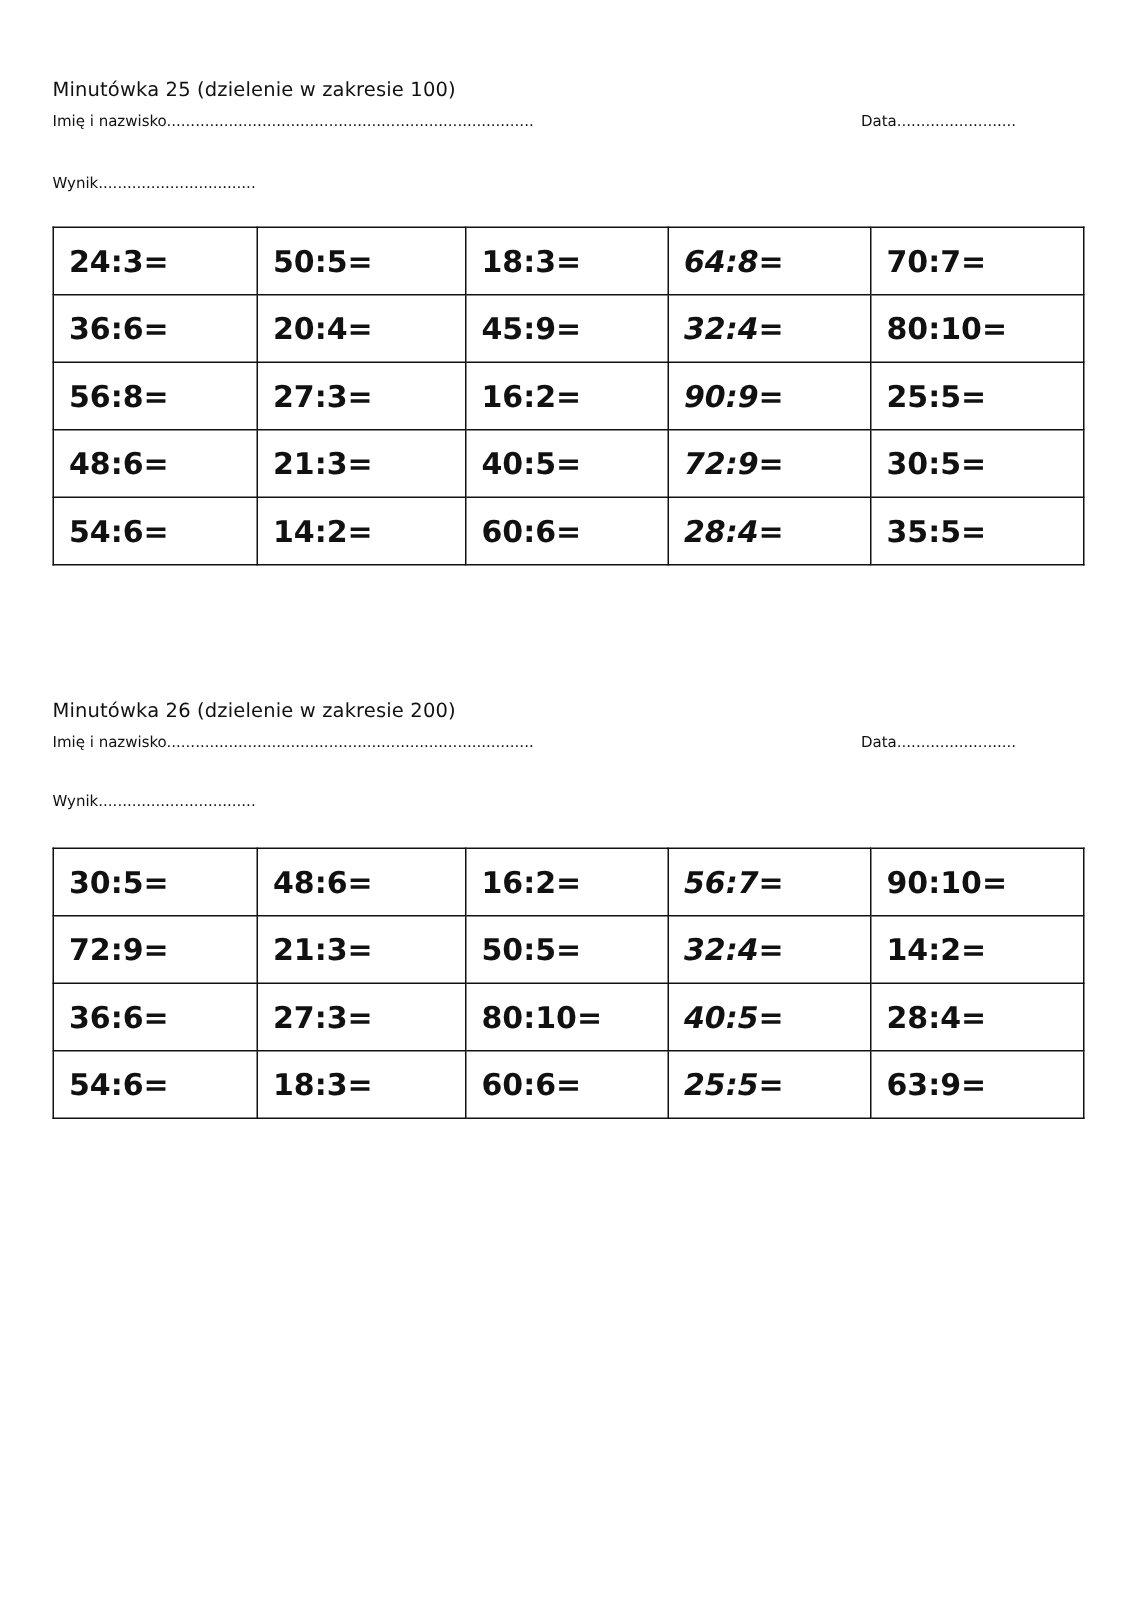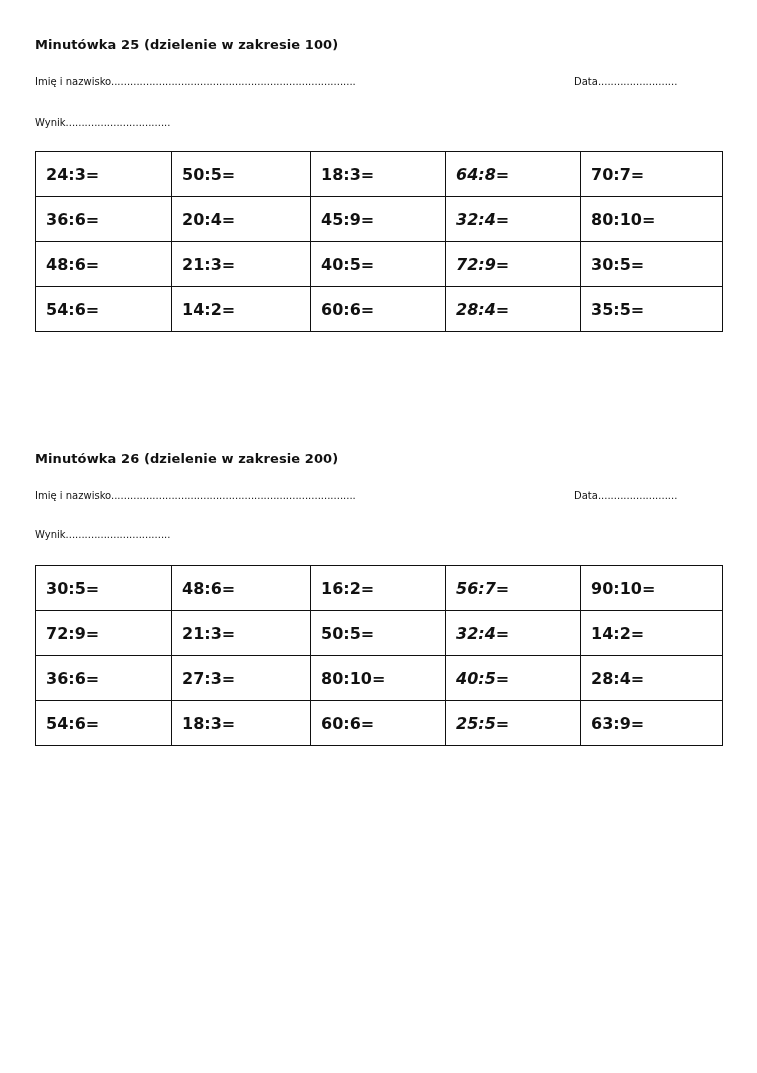--- a/index.html
+++ b/index.html
@@ -1,22 +1,22 @@
 <!DOCTYPE html>
 <html><head>
 <meta charset="utf-8">
 <style>
   html, body { margin: 0; padding: 0; background: #ffffff; }
   body { width: 757px; height: 1073px; position: relative; overflow: hidden;
          font-family: "DejaVu Sans", sans-serif; color: #111; }
   .sheet { position: absolute; left: 0; width: 757px; }
-  .title { position: absolute; left: 35px; font-size: 13px; font-weight: bold; white-space: nowrap; letter-spacing: 0.1px; }
+  .title { position: absolute; left: 35px; font-size: 13px; font-weight: normal; white-space: nowrap; letter-spacing: 0.1px; margin-top: 16px; }
   .line { position: absolute; font-size: 10px; font-weight: normal; white-space: nowrap; }
   .grid { position: absolute; left: 35px; top: 0; border-collapse: collapse; }
-  .grid td { border: 1.5px solid #111; height: 45px; padding: 0 0 0 10px; font-size: 16px; font-weight: bold; box-sizing: border-box; vertical-align: middle; }
+  .grid td { border: 1.5px solid #111; height: 45px; padding: 0 0 0 10px; font-size: 20px; font-weight: bold; box-sizing: border-box; vertical-align: middle; }
   .c0 { width: 136px; } .c1 { width: 139px; } .c2 { width: 135px; } .c3 { width: 135px; font-style: italic; } .c4 { width: 142px; margin-left: 33px; }
 </style>
 </head>
 <body>
 
 <div class="sheet" style="top:0;">
   <div class="title" style="top:37px;">Minutówka 25 (dzielenie w zakresie 100)</div>
   <div class="line" style="left:35px; top:76px;">Imię i nazwisko.............................................................................</div>
   <div class="line" style="left:574px; top:76px;">Data.........................</div>
   <div class="line" style="left:35px; top:117px;">Wynik.................................</div>
@@ -28,20 +28,27 @@
           <td class="c2">18:3=</td>
           <td class="c3">64:8=</td>
           <td class="c4">70:7=</td>
         </tr>
         <tr>
           <td class="c0">36:6=</td>
           <td class="c1">20:4=</td>
           <td class="c2">45:9=</td>
           <td class="c3">32:4=</td>
           <td class="c4">80:10=</td>
+        </tr>
+        <tr>
+          <td class="c0">56:8=</td>
+          <td class="c1">27:3=</td>
+          <td class="c2">16:2=</td>
+          <td class="c3">90:9=</td>
+          <td class="c4">25:5=</td>
         </tr>
         <tr>
           <td class="c0">48:6=</td>
           <td class="c1">21:3=</td>
           <td class="c2">40:5=</td>
           <td class="c3">72:9=</td>
           <td class="c4">30:5=</td>
         </tr>
         <tr>
           <td class="c0">54:6=</td>

